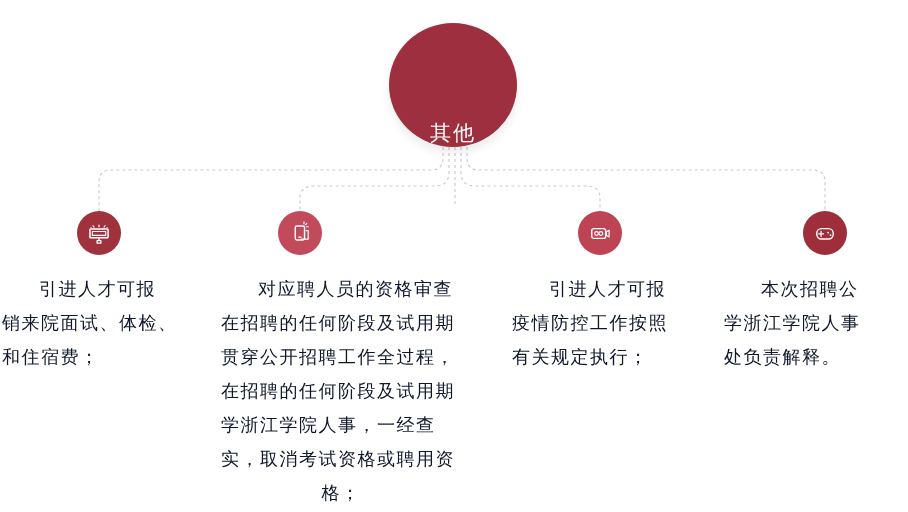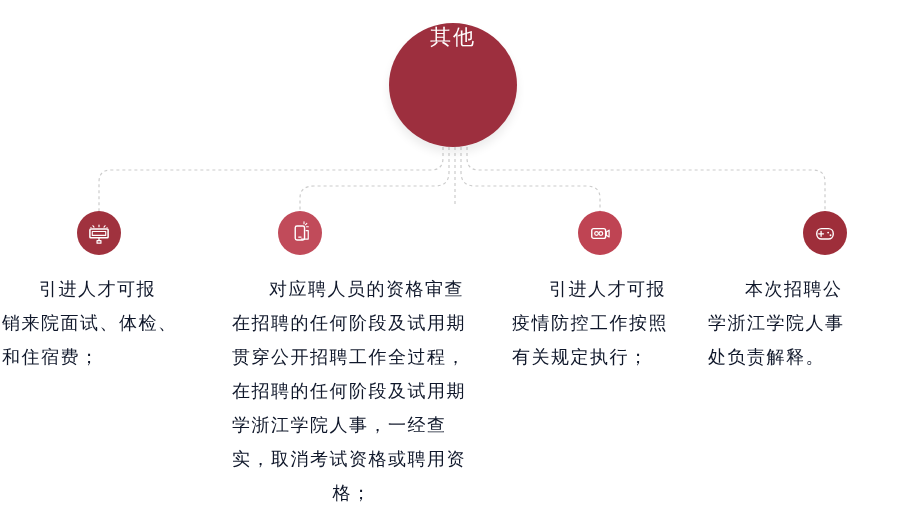--- a/index.html
+++ b/index.html
@@ -6,21 +6,21 @@
   #stage{
     position:relative;width:908px;height:512px;background:#ffffff;overflow:hidden;
     font-family:"Liberation Sans","DejaVu Sans",sans-serif;
   }
   
   #connectors{position:absolute;left:0;top:0;width:908px;height:512px;}
   #connectors path{fill:none;stroke-width:1.2;stroke-dasharray:3 3;}
   
   .center-node{
     position:absolute;left:389px;top:23px;width:128px;height:124px;border-radius:50%;
-    display:flex;align-items:flex-start;justify-content:center;
+    display:flex;align-items:flex-end;justify-content:center;
     color:#ffffff;font-size:21px;letter-spacing:2px;
     box-shadow:0 6px 10px rgba(0,0,0,.08);
   }
   
   .icon-node{
     position:absolute;width:44px;height:44px;border-radius:50%;
     display:flex;align-items:center;justify-content:center;
   }
   .icon-node svg{display:block;}
   
@@ -100,35 +100,35 @@
       </svg>
     </span>
   </div>
 
   <div class="col" style="left:2px;width:200px;">
     <div class="line indent">引进人才可报</div>
     <div class="line">销来院面试、体检、</div>
     <div class="line">和住宿费；</div>
   </div>
 
-  <div class="col" style="left:232px;width:240px;">
+  <div class="col" style="left:221px;width:240px;">
     <div class="line indent">对应聘人员的资格审查</div>
     <div class="line">在招聘的任何阶段及试用期</div>
     <div class="line">贯穿公开招聘工作全过程，</div>
     <div class="line">在招聘的任何阶段及试用期</div>
     <div class="line">学浙江学院人事，一经查</div>
     <div class="line">实，取消考试资格或聘用资</div>
     <div class="line center">格；</div>
   </div>
 
   <div class="col" style="left:512px;width:180px;">
     <div class="line indent">引进人才可报</div>
     <div class="line">疫情防控工作按照</div>
     <div class="line">有关规定执行；</div>
   </div>
 
-  <div class="col" style="left:708px;width:180px;">
+  <div class="col" style="left:724px;width:180px;">
     <div class="line indent">本次招聘公</div>
     <div class="line">学浙江学院人事</div>
     <div class="line">处负责解释。</div>
   </div>
 
 </div>
 
 </body></html>

